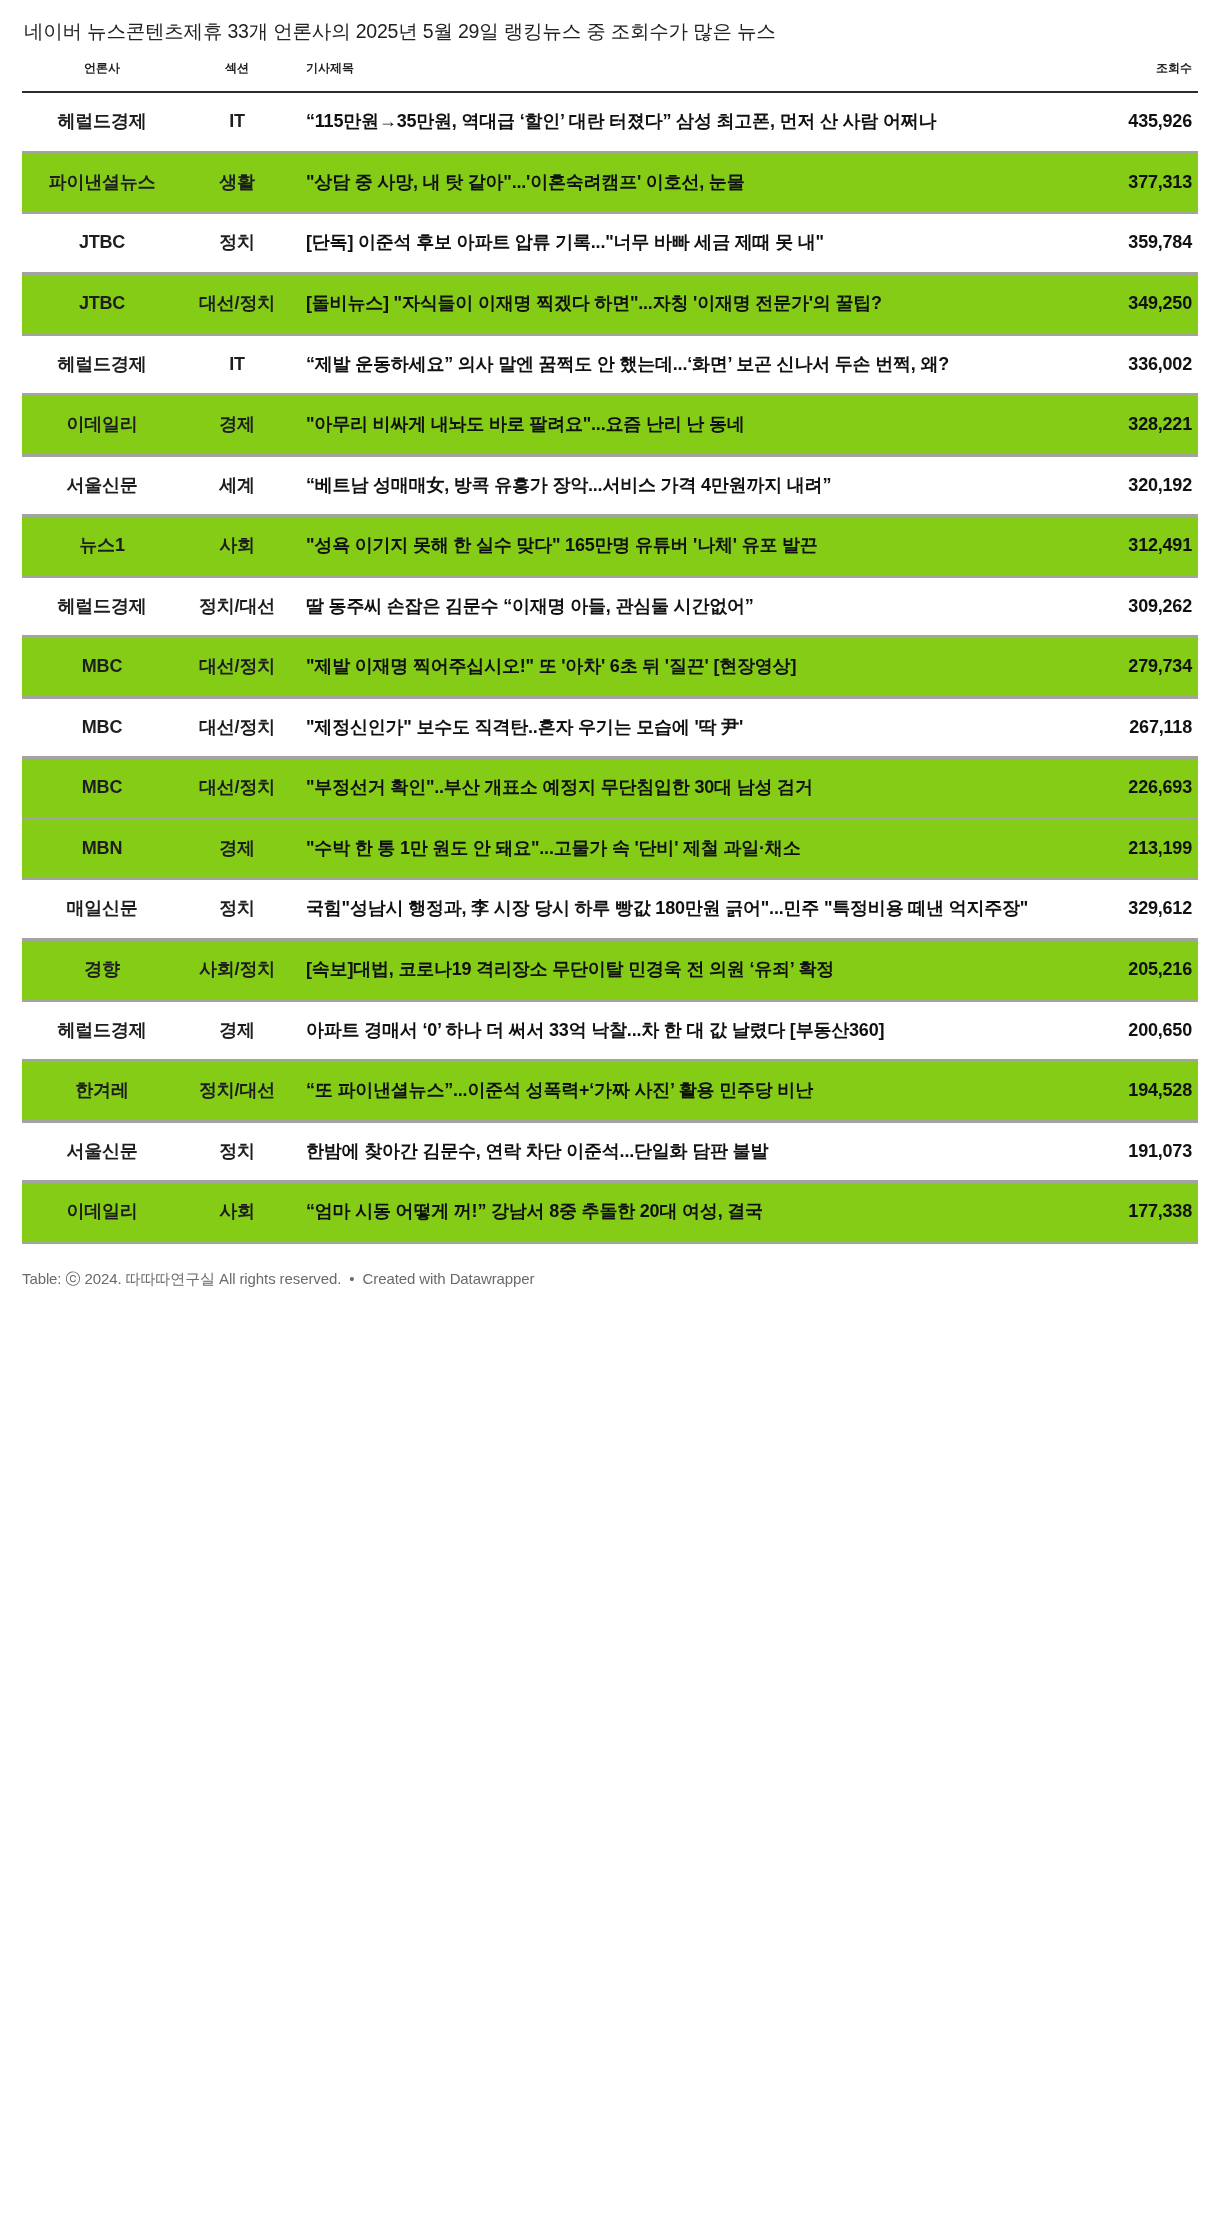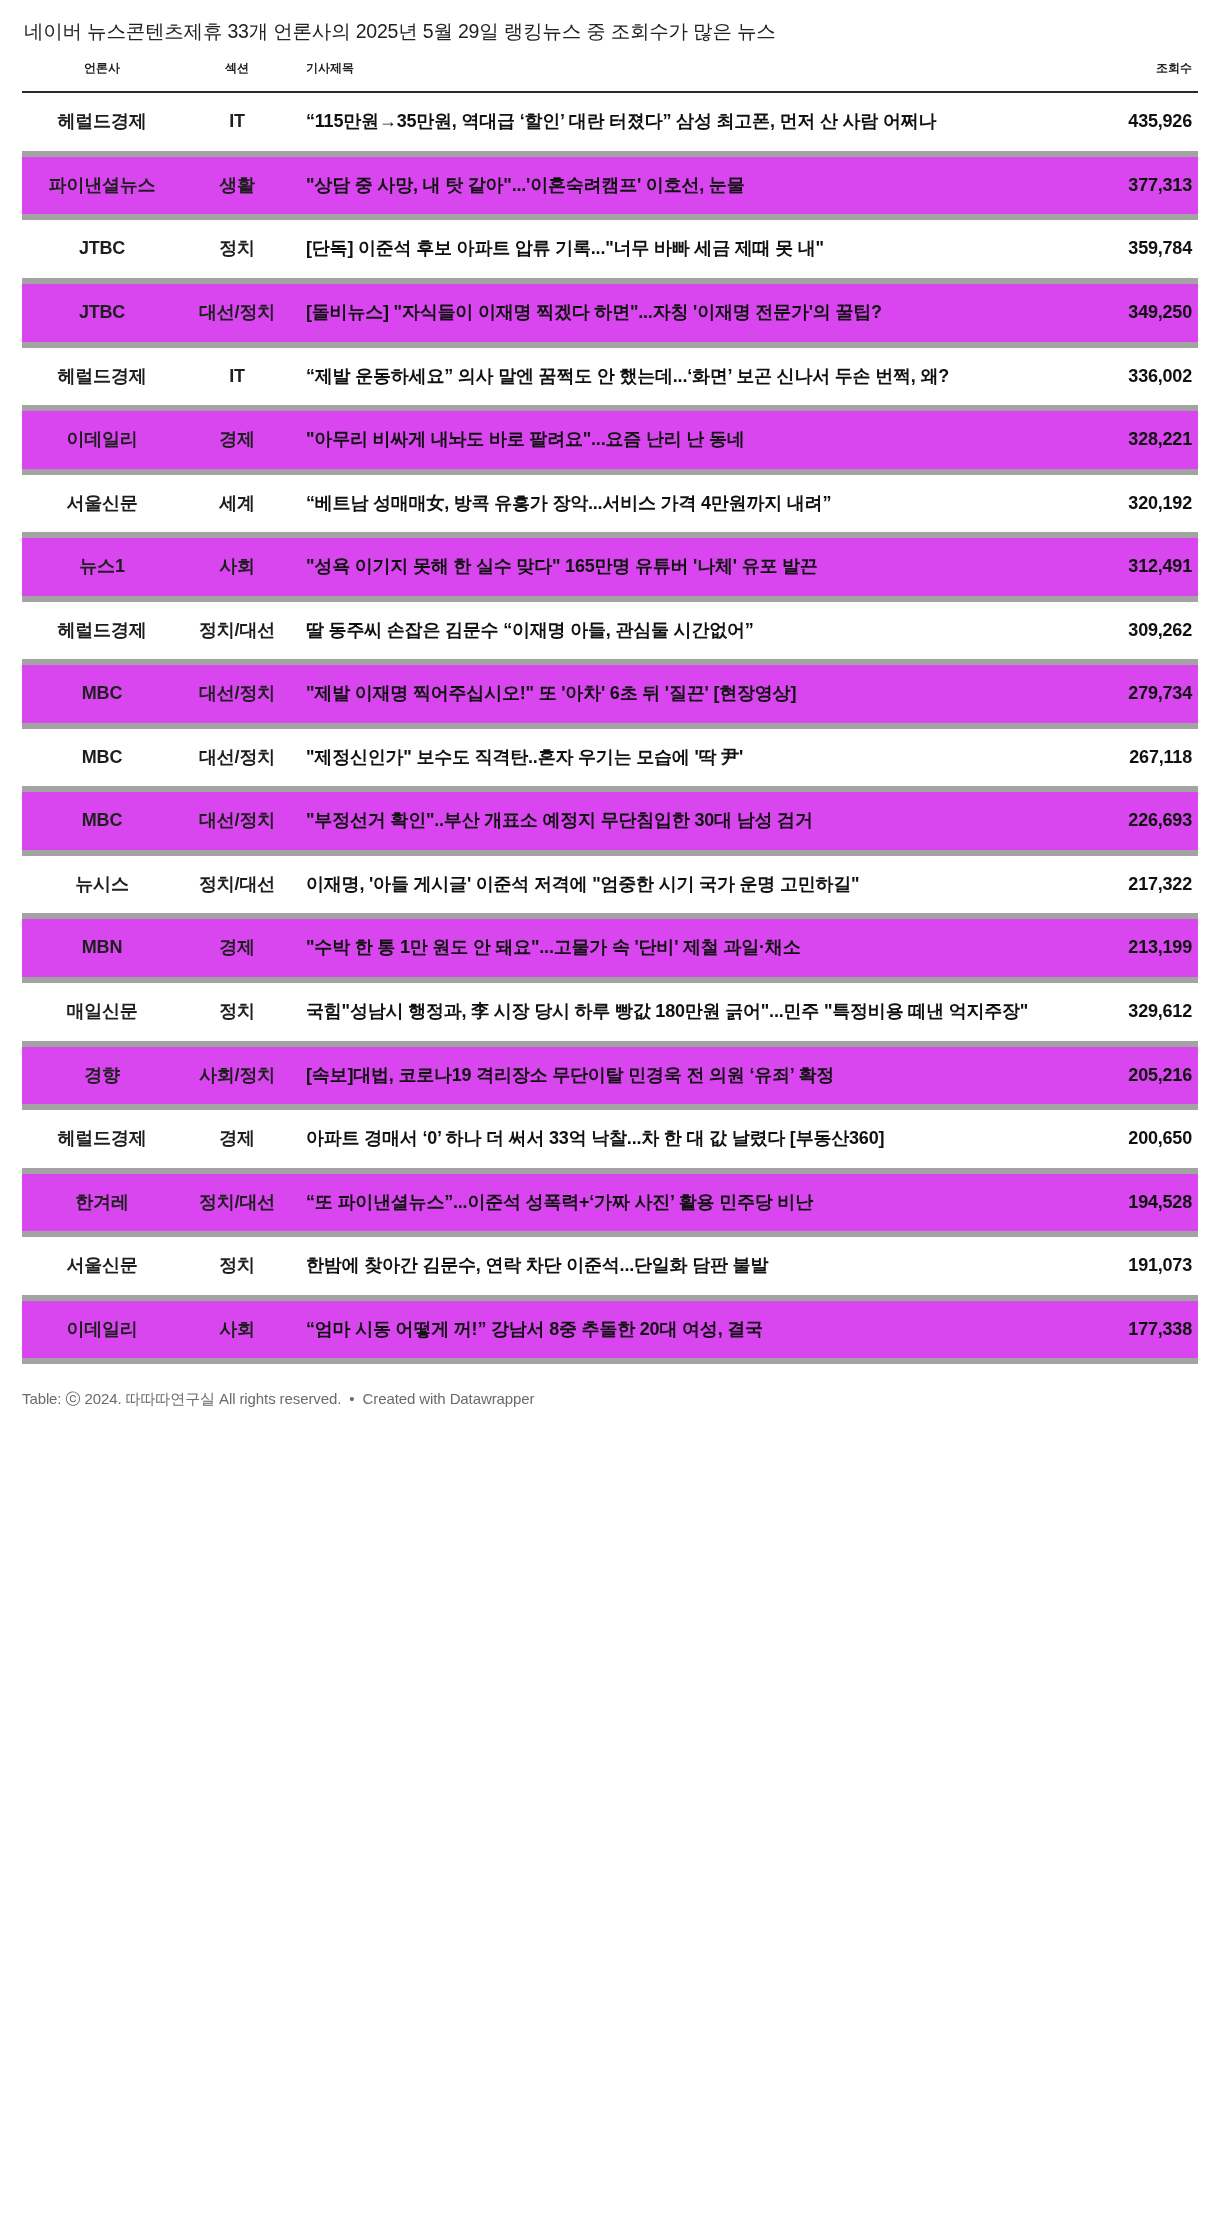--- a/index.html
+++ b/index.html
@@ -42,22 +42,22 @@
     color: #222;
     padding: 0 10px 14px 10px;
     vertical-align: bottom;
     border-bottom: 2px solid #2b2b2b;
   }
   thead th.h-outlet  { text-align: center; }
   thead th.h-section { text-align: center; }
   thead th.h-title   { text-align: left; padding-left: 14px; }
   thead th.h-views   { text-align: right; padding-right: 6px; }
 
-  tbody tr { border-bottom: 6px solid #a3a3a3; }
-  tbody tr.alt { background: #d946ef; }
+  tbody tr { border-bottom: 3px solid #a3a3a3; }
+  tbody tr.alt { background: #84cc16; }
 
   tbody td {
     font-size: 18px;
     padding: 16px 10px;
     vertical-align: middle;
     line-height: 1.42;
     letter-spacing: -0.2px;
   }
   td.outlet {
     text-align: center;
@@ -181,26 +181,20 @@
           <td class="section">대선/정치</td>
           <td class="headline">"제정신인가" 보수도 직격탄..혼자 우기는 모습에 '딱 尹'</td>
           <td class="views">267,118</td>
         </tr>
         <tr class="alt">
           <td class="outlet">MBC</td>
           <td class="section">대선/정치</td>
           <td class="headline">"부정선거 확인"..부산 개표소 예정지 무단침입한 30대 남성 검거</td>
           <td class="views">226,693</td>
         </tr>
-        <tr>
-          <td class="outlet">뉴시스</td>
-          <td class="section">정치/대선</td>
-          <td class="headline">이재명, '아들 게시글' 이준석 저격에 "엄중한 시기 국가 운명 고민하길"</td>
-          <td class="views">217,322</td>
-        </tr>
         <tr class="alt">
           <td class="outlet">MBN</td>
           <td class="section">경제</td>
           <td class="headline">"수박 한 통 1만 원도 안 돼요"...고물가 속 '단비' 제철 과일·채소</td>
           <td class="views">213,199</td>
         </tr>
         <tr>
           <td class="outlet">매일신문</td>
           <td class="section">정치</td>
           <td class="headline">국힘"성남시 행정과, 李 시장 당시 하루 빵값 180만원 긁어"...민주 "특정비용 떼낸 억지주장"</td>

